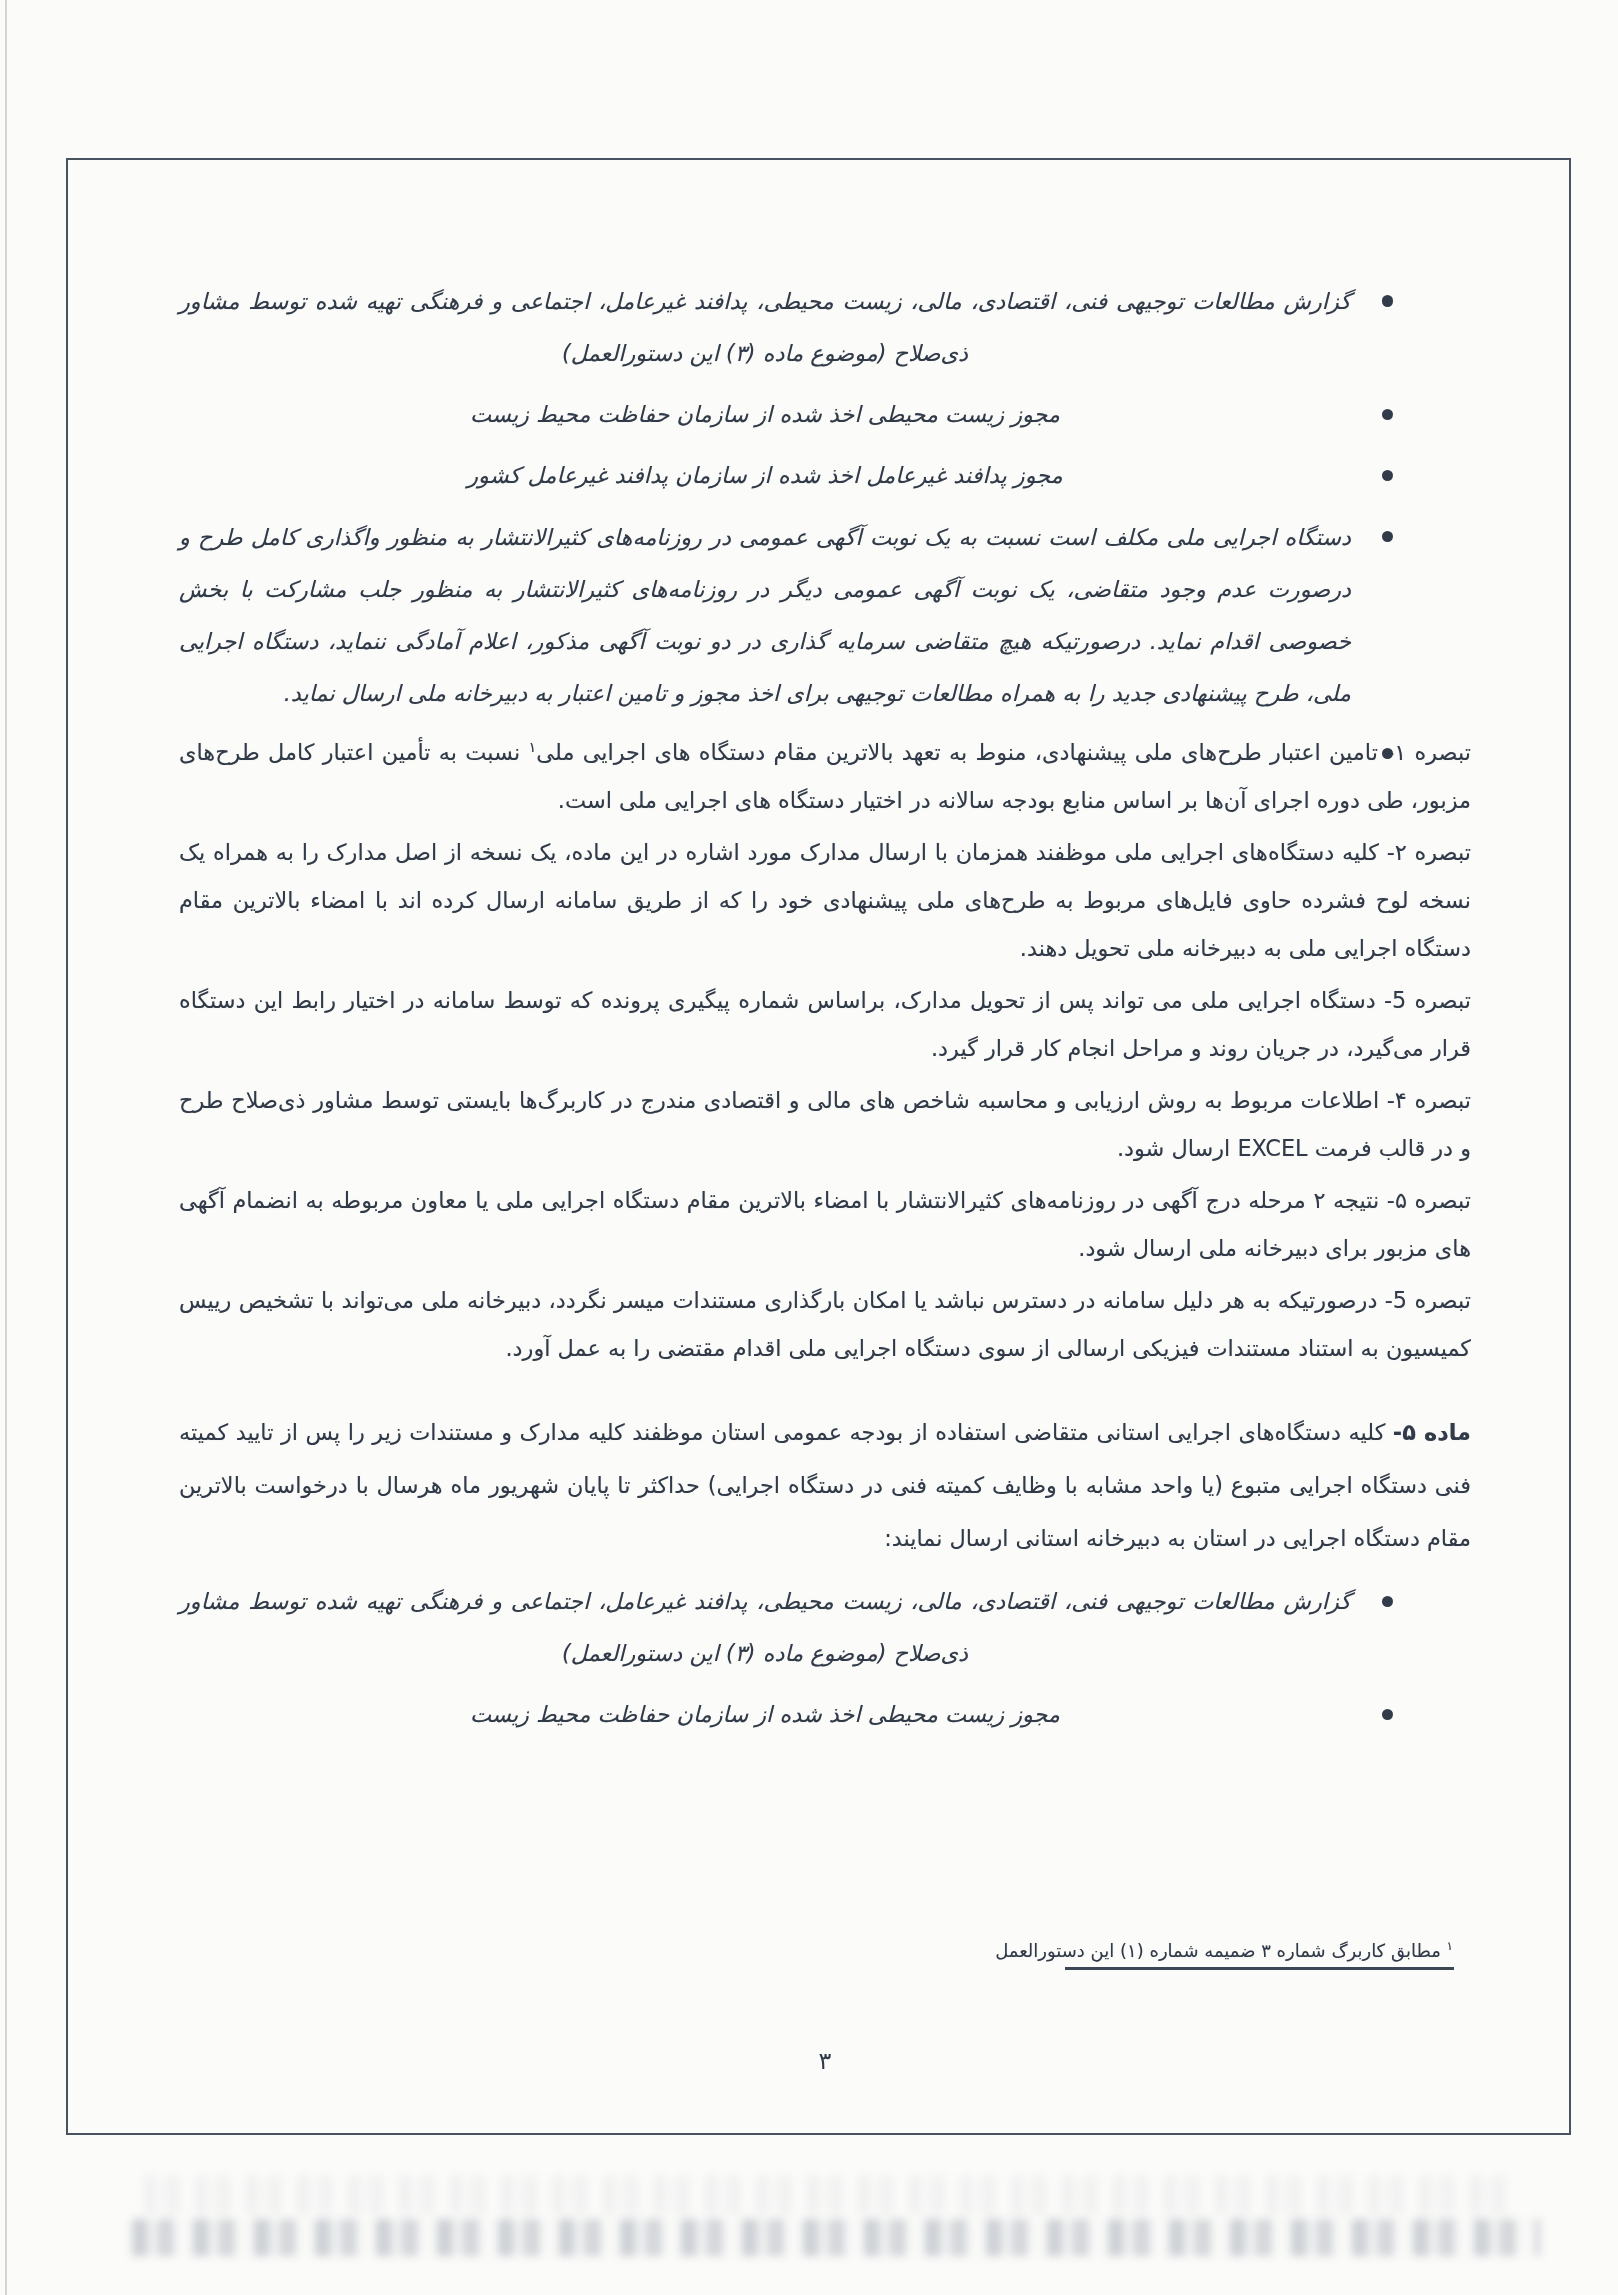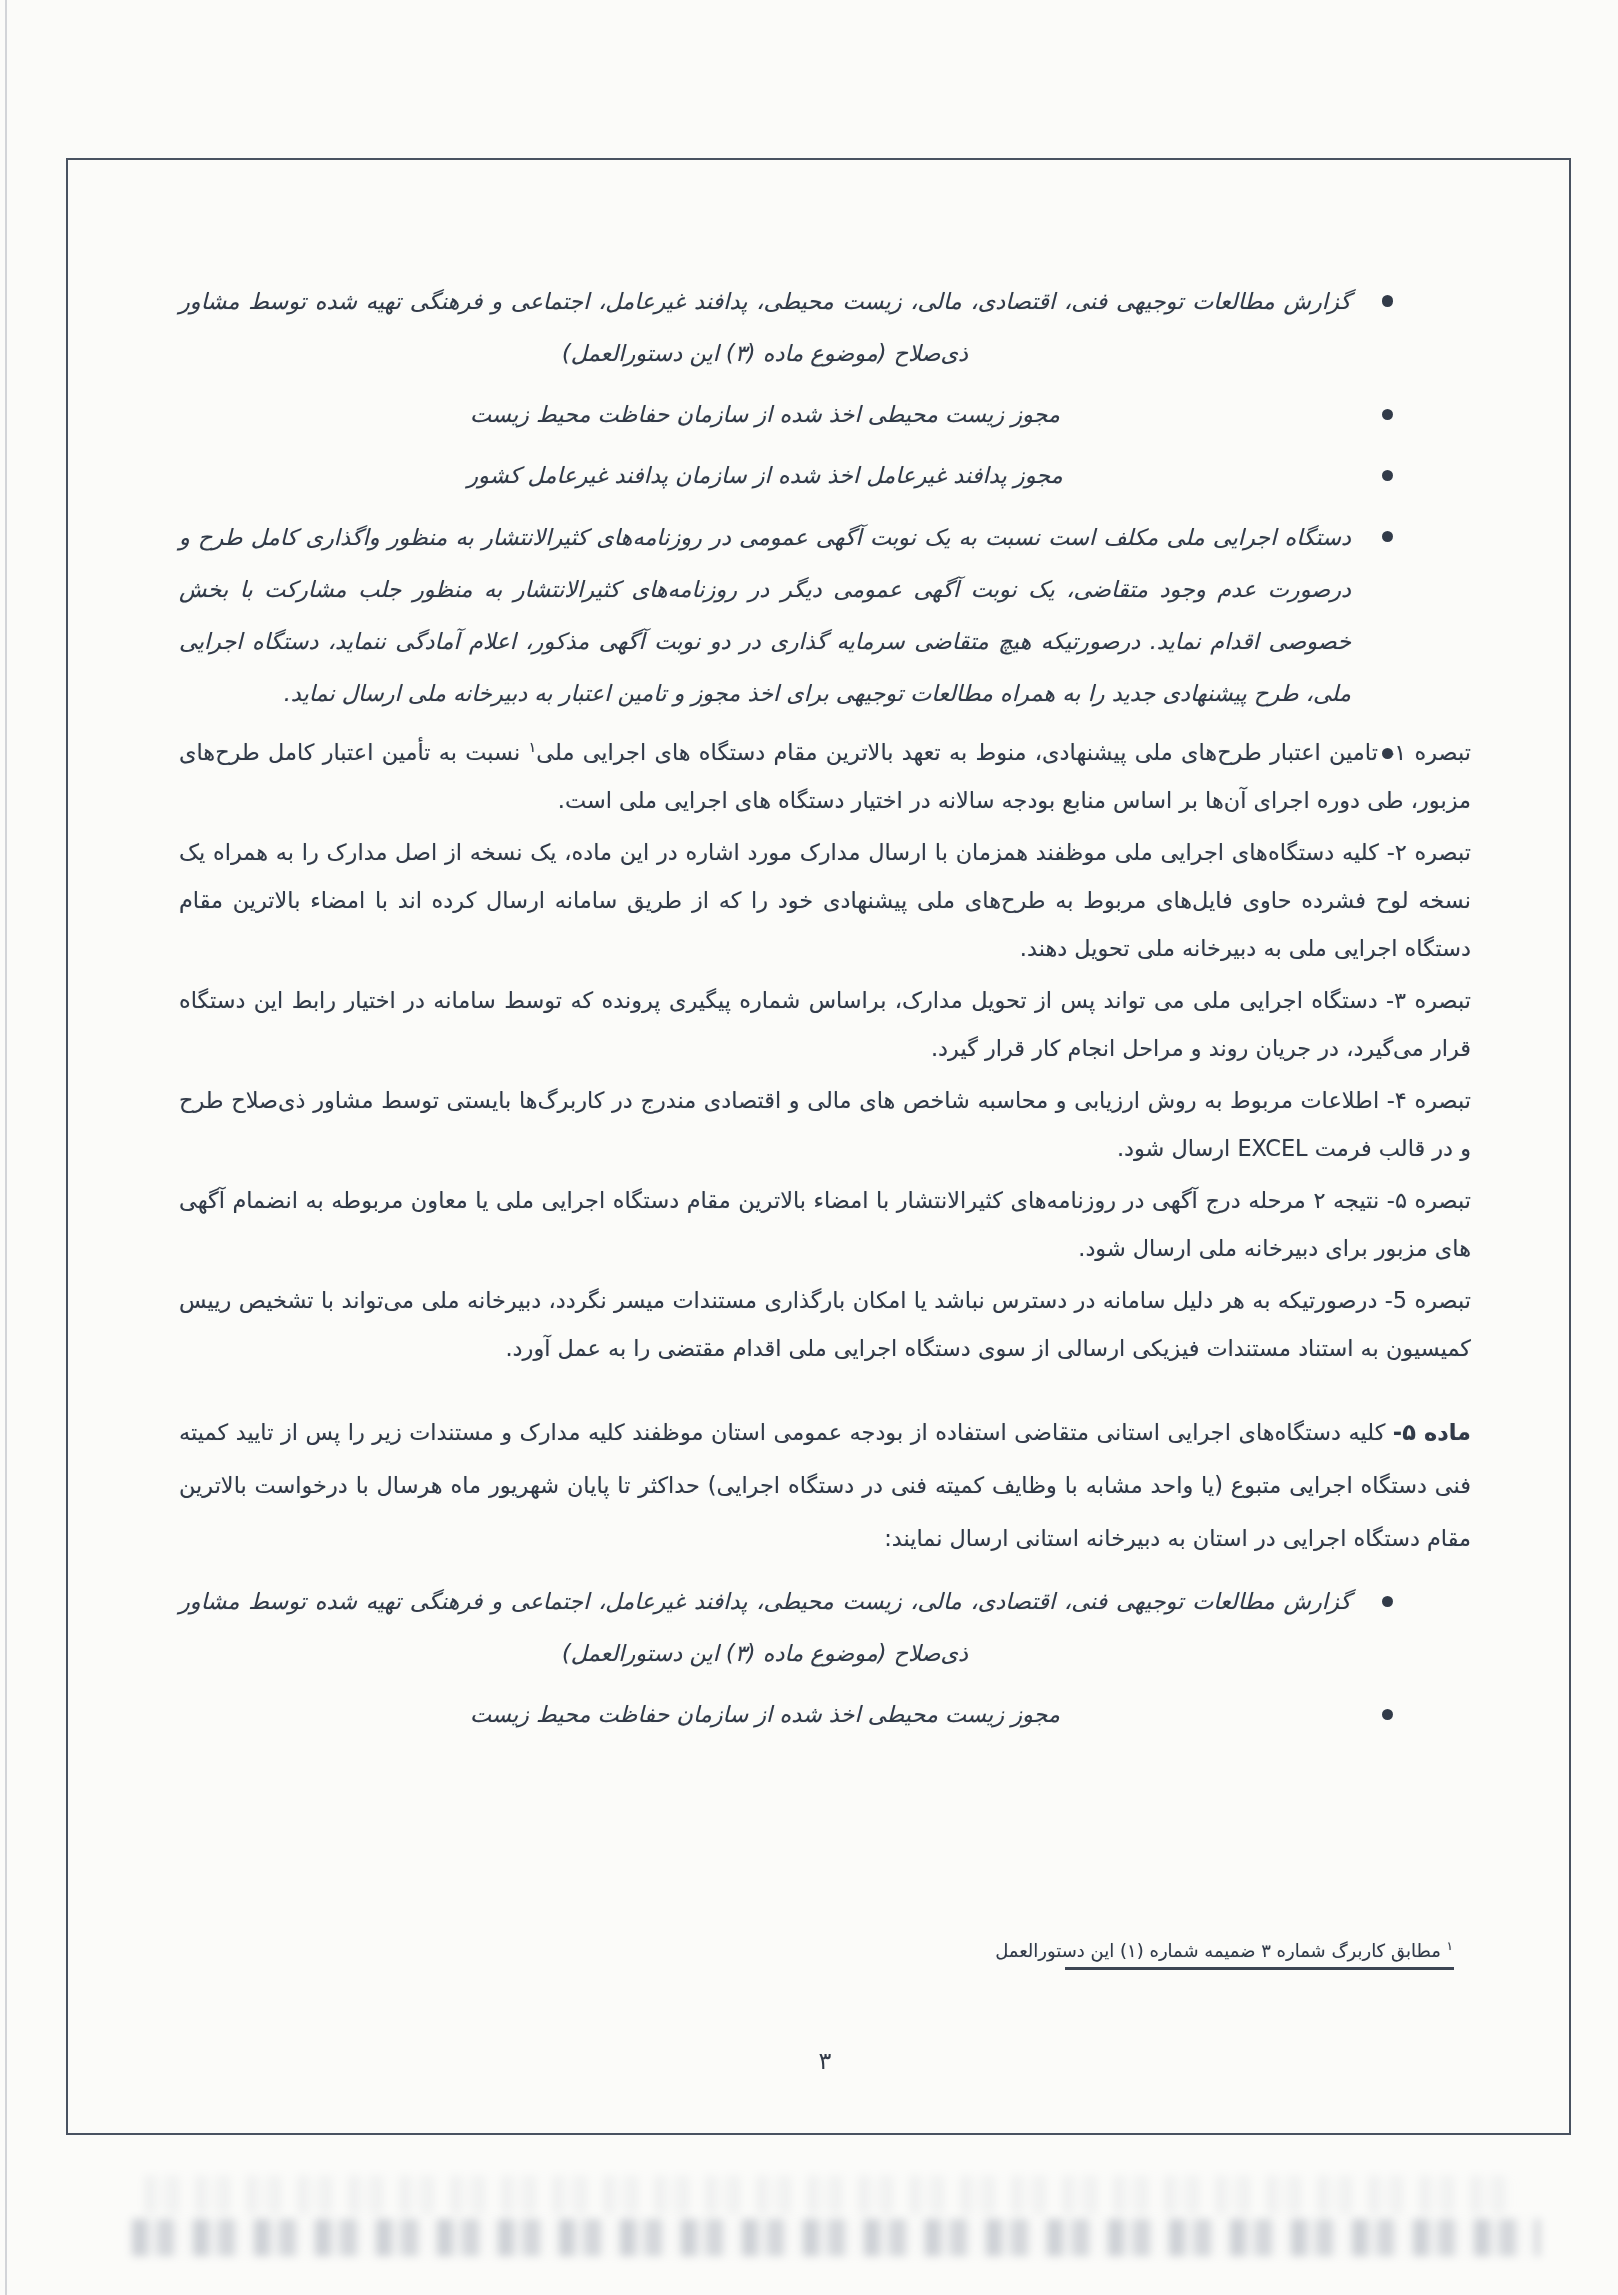--- a/index.html
+++ b/index.html
@@ -95,21 +95,21 @@
       <span class="dot"></span>
       <span>دستگاه اجرایی ملی مکلف است نسبت به یک نوبت آگهی عمومی در روزنامه‌های کثیرالانتشار به منظور واگذاری کامل طرح و درصورت عدم وجود متقاضی، یک نوبت آگهی عمومی دیگر در روزنامه‌های کثیرالانتشار به منظور جلب مشارکت با بخش خصوصی اقدام نماید. درصورتیکه هیچ متقاضی سرمایه گذاری در دو نوبت آگهی مذکور، اعلام آمادگی ننماید، دستگاه اجرایی ملی، طرح پیشنهادی جدید را به همراه مطالعات توجیهی برای اخذ مجوز و تامین اعتبار به دبیرخانه ملی ارسال نماید.</span>
     </li>
     <li class="center-last">
       <span class="dot"></span>
     </li>
   </ul>
 
   <p class="note"><span>تبصره ۱- تامین اعتبار طرح‌های ملی پیشنهادی، منوط به تعهد بالاترین مقام دستگاه های اجرایی ملی</span><sup class="fnref">۱</sup><span> نسبت به تأمین اعتبار کامل طرح‌های مزبور، طی دوره اجرای آن‌ها بر اساس منابع بودجه سالانه در اختیار دستگاه های اجرایی ملی است.</span></p>
   <p class="note"><span>تبصره ۲- کلیه دستگاه‌های اجرایی ملی موظفند همزمان با ارسال مدارک مورد اشاره در این ماده، یک نسخه از اصل مدارک را به همراه یک نسخه لوح فشرده حاوی فایل‌های مربوط به طرح‌های ملی پیشنهادی خود را که از طریق سامانه ارسال کرده اند با امضاء بالاترین مقام دستگاه اجرایی ملی به دبیرخانه ملی تحویل دهند.</span></p>
-  <p class="note"><span>تبصره ۳- دستگاه اجرایی ملی می تواند پس از تحویل مدارک، براساس شماره پیگیری پرونده که توسط سامانه در اختیار رابط این دستگاه قرار می‌گیرد، در جریان روند و مراحل انجام کار قرار گیرد.</span></p>
+  <p class="note"><span>تبصره 5- دستگاه اجرایی ملی می تواند پس از تحویل مدارک، براساس شماره پیگیری پرونده که توسط سامانه در اختیار رابط این دستگاه قرار می‌گیرد، در جریان روند و مراحل انجام کار قرار گیرد.</span></p>
   <p class="note"><span>تبصره ۴- اطلاعات مربوط به روش ارزیابی و محاسبه شاخص های مالی و اقتصادی مندرج در کاربرگ‌ها بایستی توسط مشاور ذی‌صلاح طرح و در قالب فرمت EXCEL ارسال شود.</span></p>
   <p class="note"><span>تبصره ۵- نتیجه ۲ مرحله درج آگهی در روزنامه‌های کثیرالانتشار با امضاء بالاترین مقام دستگاه اجرایی ملی یا معاون مربوطه به انضمام آگهی های مزبور برای دبیرخانه ملی ارسال شود.</span></p>
   <p class="note"><span>تبصره 5- درصورتیکه به هر دلیل سامانه در دسترس نباشد یا امکان بارگذاری مستندات میسر نگردد، دبیرخانه ملی می‌تواند با تشخیص رییس کمیسیون به استناد مستندات فیزیکی ارسالی از سوی دستگاه اجرایی ملی اقدام مقتضی را به عمل آورد.</span></p>
 
   <p class="article"><span class="label">ماده ۵-</span><span> کلیه دستگاه‌های اجرایی استانی متقاضی استفاده از بودجه عمومی استان موظفند کلیه مدارک و مستندات زیر را پس از تایید کمیته فنی دستگاه اجرایی متبوع (یا واحد مشابه با وظایف کمیته فنی در دستگاه اجرایی) حداکثر تا پایان شهریور ماه هرسال با درخواست بالاترین مقام دستگاه اجرایی در استان به دبیرخانه استانی ارسال نمایند:</span></p>
 
   <ul class="blist second">
     <li class="center-last">
       <span class="dot"></span>
       <span>گزارش مطالعات توجیهی فنی، اقتصادی، مالی، زیست محیطی، پدافند غیرعامل، اجتماعی و فرهنگی تهیه شده توسط مشاور ذی‌صلاح (موضوع ماده (۳) این دستورالعمل)</span>

